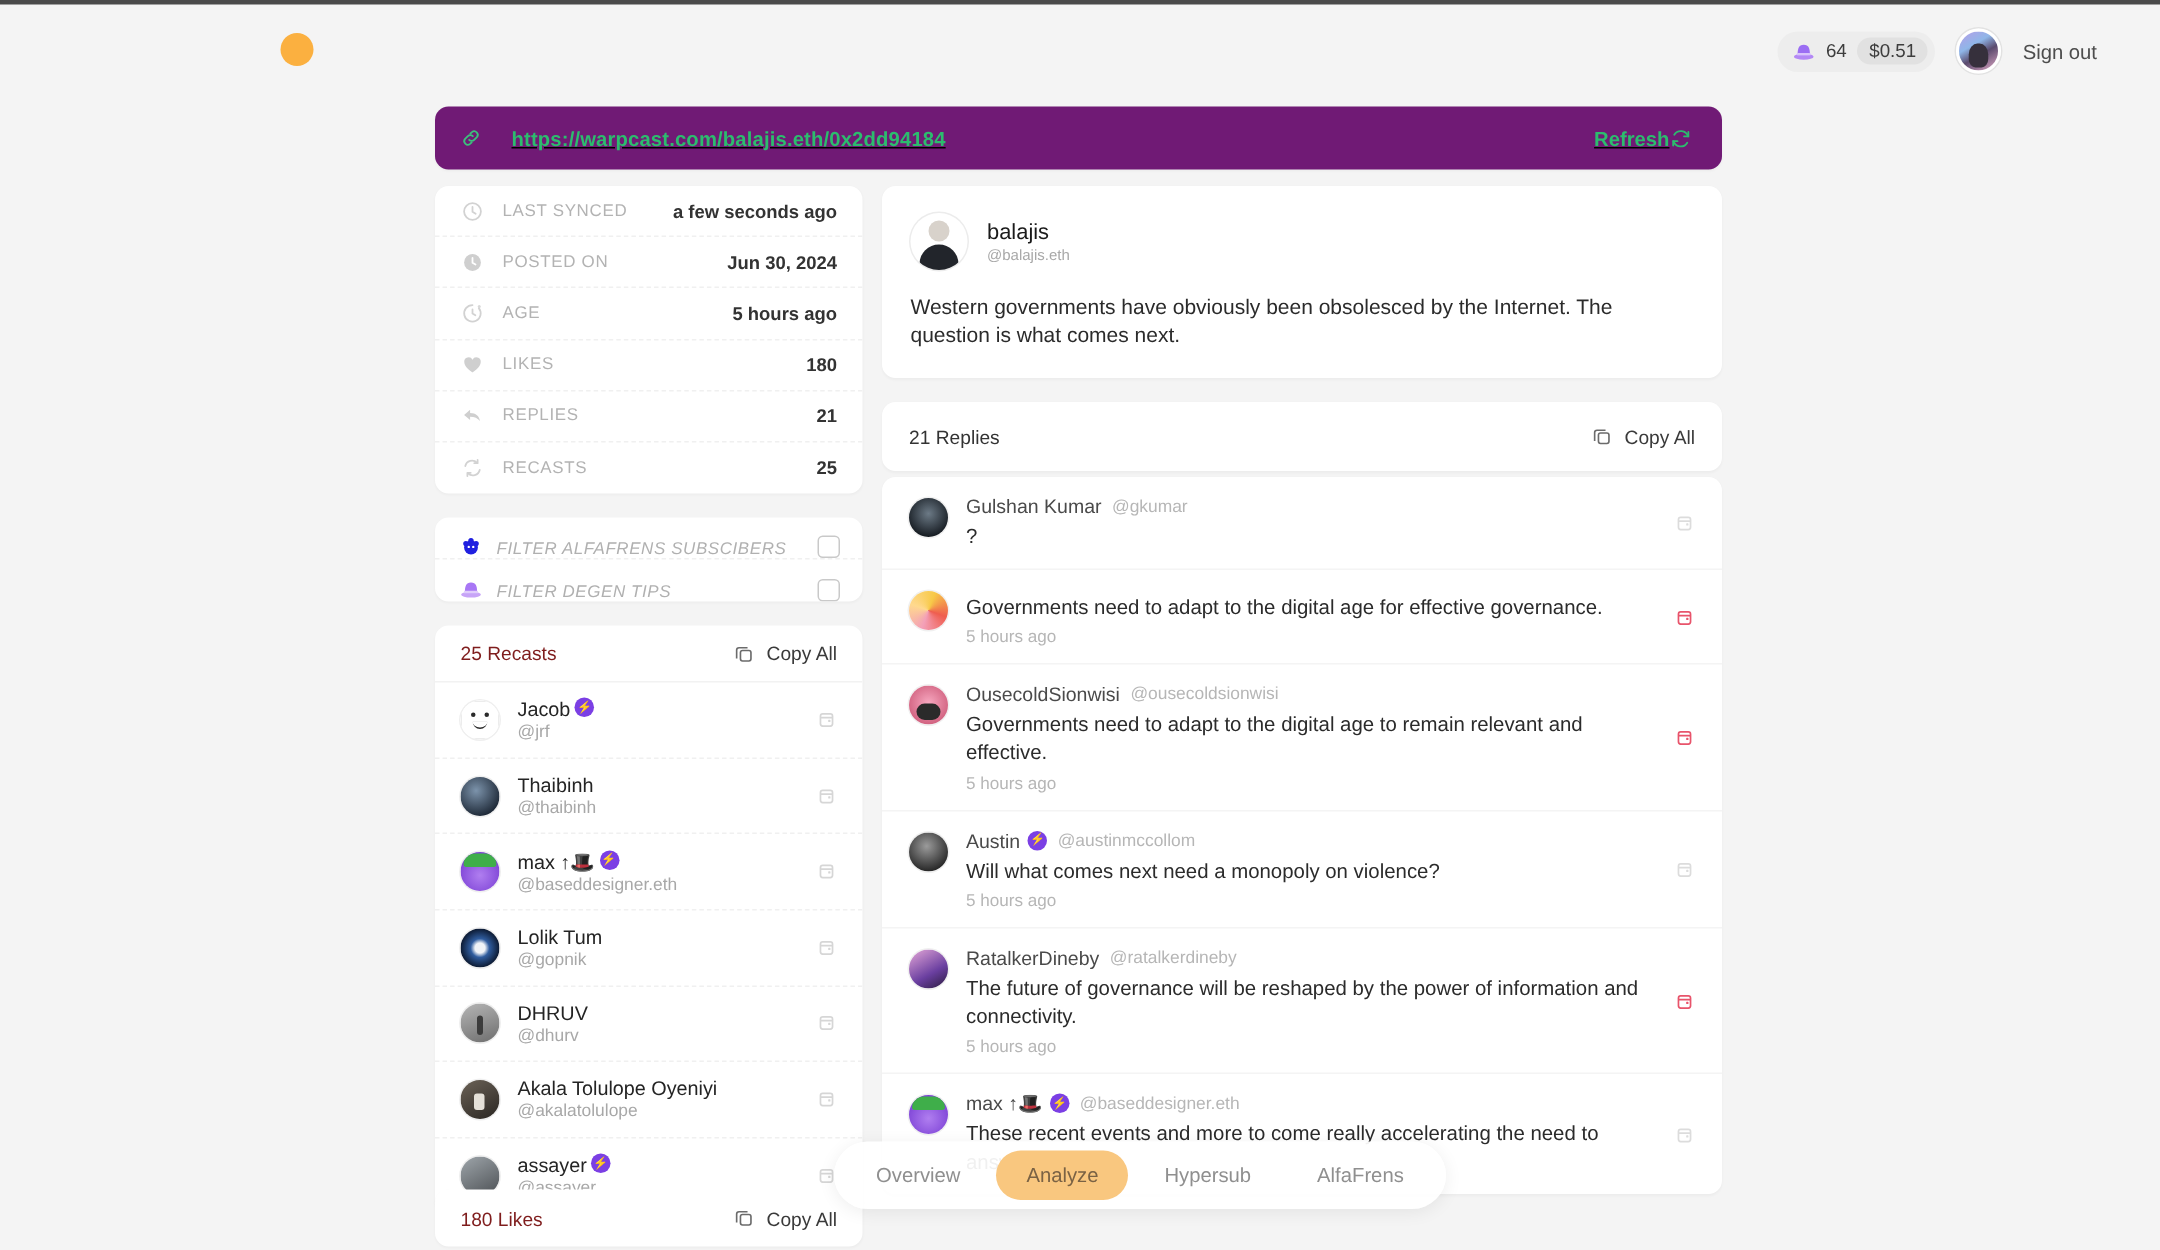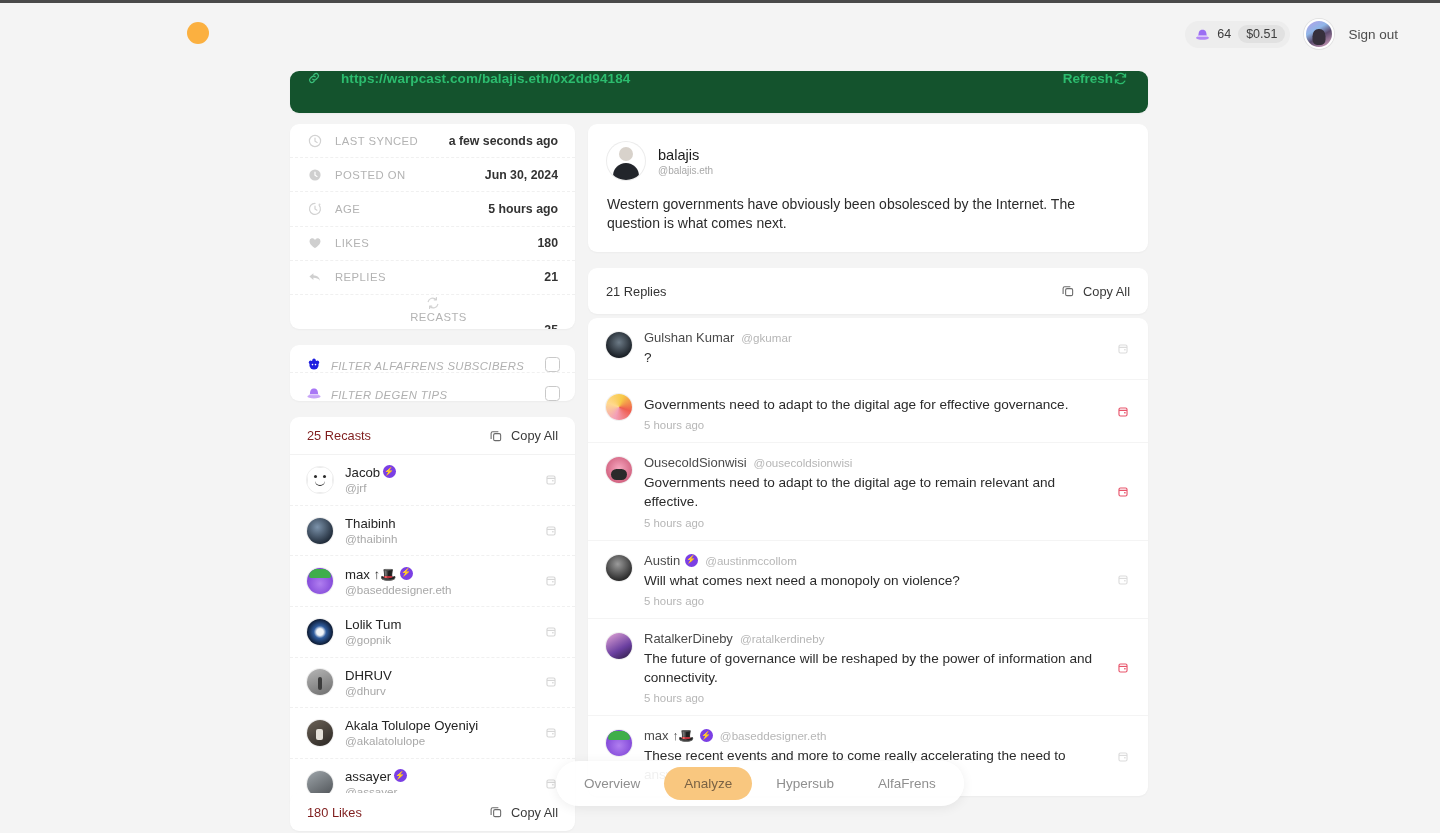--- a/index.html
+++ b/index.html
@@ -39,41 +39,42 @@
   .avatar-top::after {
     content:""; position:absolute; left:50%; top:30%;
     width:13px; height:16px; transform:translateX(-50%);
     border-radius:45% 45% 35% 35%; background:#36303c;
   }
   .signout { font-size:13.5px; color:#4d4d4d; }
 
   
   .urlbar {
     position:absolute; left:290px; top:71px; width:858px; height:42px;
-    background:#14532d; border-radius:9px;
-    display:flex; align-items:flex-start;
+    background:#701a75; border-radius:9px;
+    display:flex; align-items:center;
     box-shadow:0 1px 2px rgba(0,0,0,.04);
+    text-decoration:underline;
   }
   .link-icon { margin-left:17px; color:#3bc17c; display:flex; }
   .url-text { margin-left:20px; font-size:13.5px; color:#2cbc6e; font-weight:600; letter-spacing:.1px; }
   .refresh-btn { margin-left:auto; margin-right:20px; display:flex; align-items:center; cursor:pointer; }
   .refresh-label { font-size:13.5px; color:#2cbc6e; font-weight:600; }
 
   
   .left-col { position:absolute; left:290px; top:124px; width:285px; }
   .right-col { position:absolute; left:588px; top:124px; width:560px; }
 
   .card { background:#fff; border-radius:9px; box-shadow:0 1px 2px rgba(0,0,0,.035); overflow:hidden; }
 
   
   .stat-row {
     display:flex; align-items:center; height:34.2px;
     padding:0 17px; border-bottom:1px dashed #f0f0f0;
   }
-  .stat-row:last-child { border-bottom:none;flex-direction:column; }
+  .stat-row:last-child { border-bottom:none; }
   .stat-ico { width:16px; height:16px; display:flex; align-items:center; justify-content:center; color:#cfcfcf; flex:0 0 16px; }
   .stat-label {
     margin-left:12px; font-size:11.3px; letter-spacing:.45px;
     color:#b3b3b3; text-transform:uppercase;
   }
   .stat-val { margin-left:auto; font-size:12.3px; color:#333; font-weight:600; }
 
   
   .filters { margin-top:16px; }
   .filter-row {

